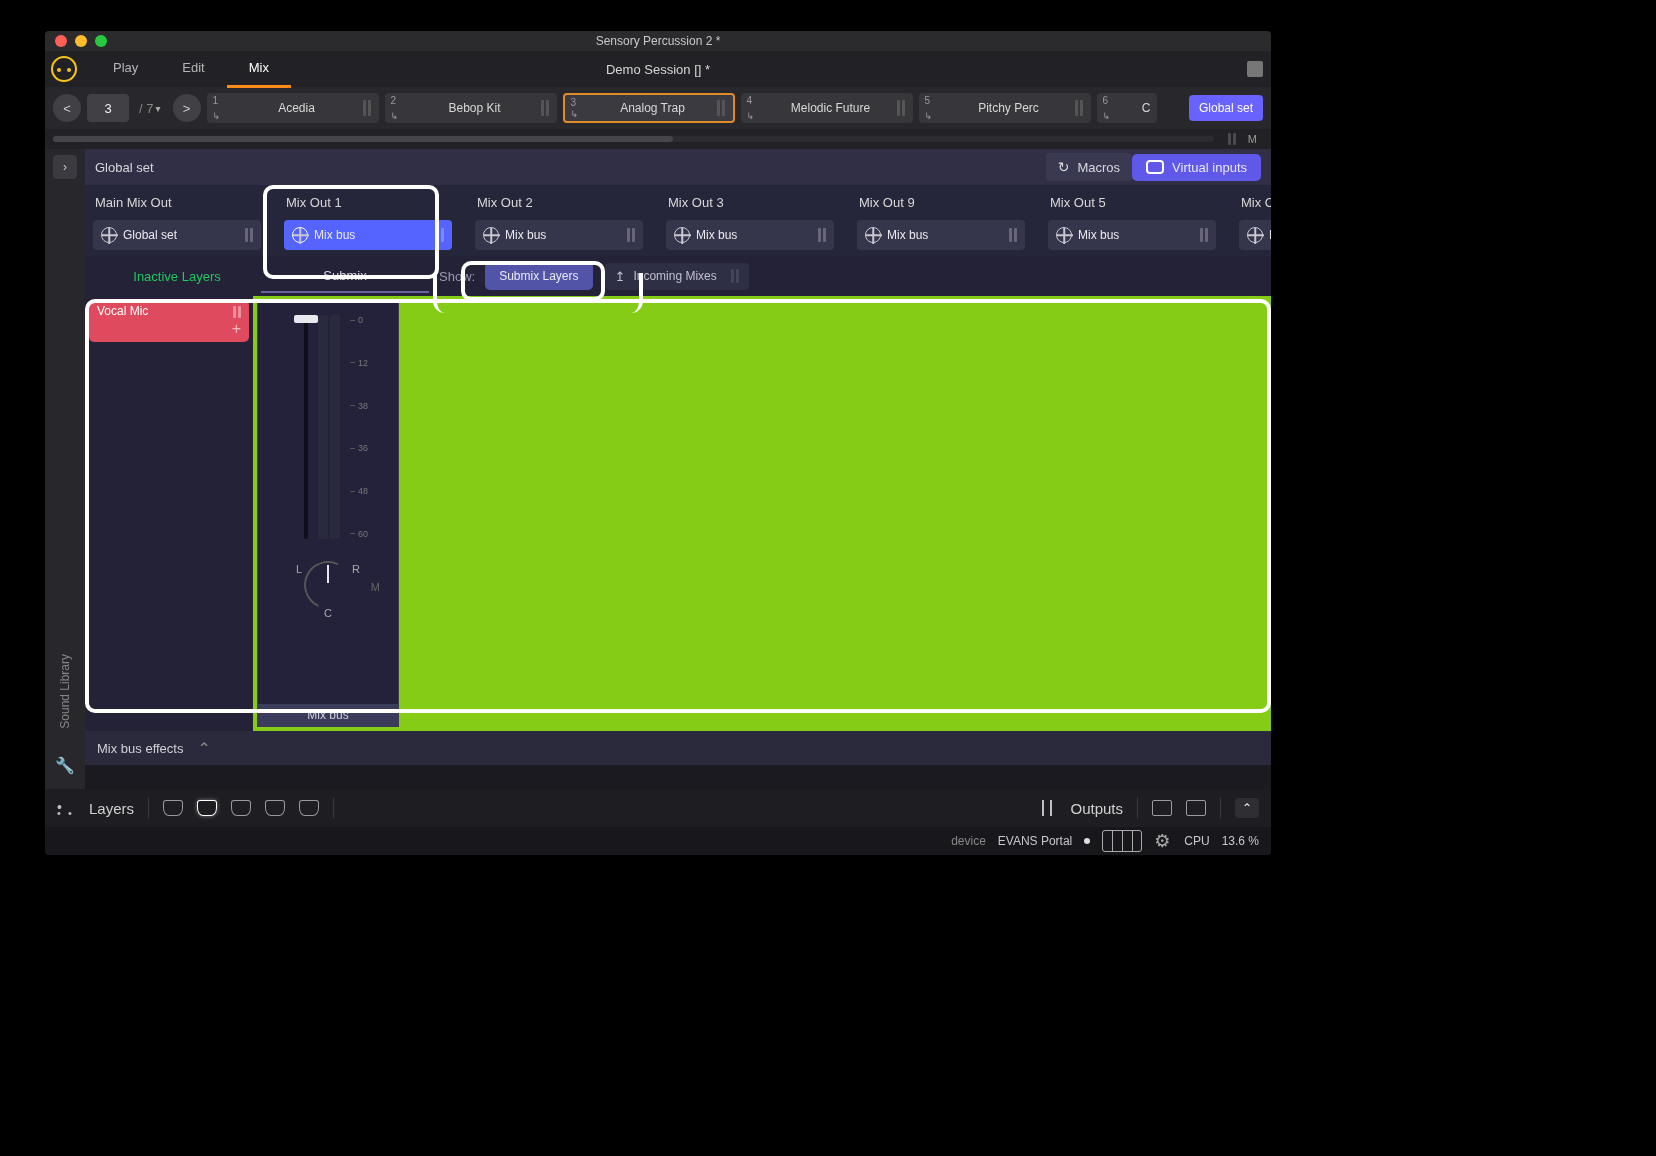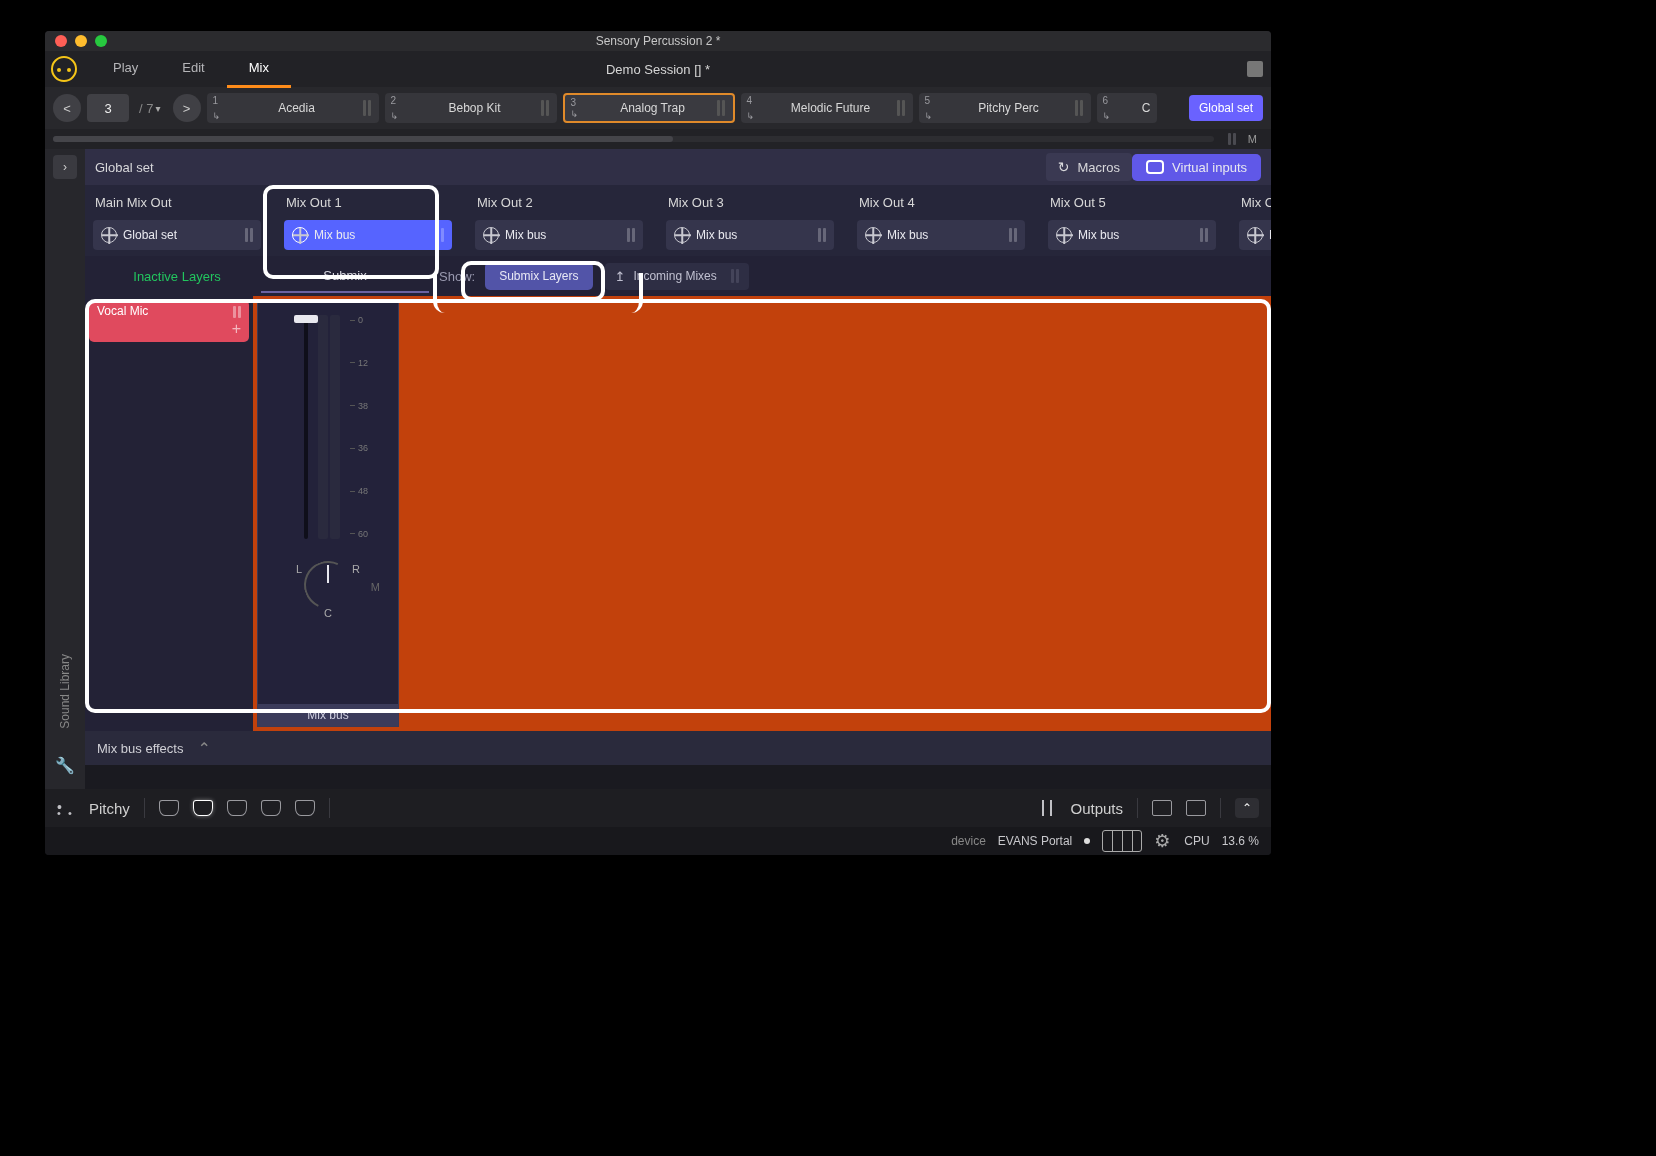--- a/index.html
+++ b/index.html
@@ -134,21 +134,21 @@
 .subtab.active { color:#d8d8e0; border-bottom:2px solid #6a62a0;}
 .showlbl { color:#9a9ab0; font-size:13px; margin:0 10px;}
 .pillbtn { background:#5254a8; color:#e8e8f5; font-size:12px; padding:7px 14px; border-radius:5px; position:relative;}
 .incoming { display:flex;align-items:center;gap:8px;background:#2e2e44;padding:6px 10px;border-radius:4px;margin-left:12px;}
 .incoming .uparrow{color:#c0c0d0;font-size:13px;}
 .incoming .itxt{color:#c0c0d0;font-size:12px;}
 .incoming .ibars{display:flex;gap:2px;margin-left:6px;}
 .incoming .ibars span{width:3px;height:14px;background:#44445a;border-radius:1px;}
 
 
-.submixarea { flex:1; display:flex; background:#c2410c; position:relative;}
+.submixarea { flex:1; display:flex; background:#84cc16; position:relative;}
 .inactive-col { width:168px; background:#232236; padding:0;}
 .vocal-chip {
   margin:4px; height:42px; background:#e04a5e; border-radius:5px; padding:4px 8px;
   color:#fff; font-size:12px; display:flex; flex-direction:column; position:relative;
 }
 .vocal-chip .plus { position:absolute; right:8px; bottom:4px; color:rgba(255,255,255,0.6); font-size:16px;}
 .vocal-chip .vbars{position:absolute;right:8px;top:6px;display:flex;gap:2px;}
 .vocal-chip .vbars span{width:3px;height:12px;background:rgba(255,255,255,0.4);border-radius:1px;}
 
 .fader-col {
@@ -366,21 +366,21 @@
           <div class="mobus">
             <span class="gicon"></span>
             <span class="btxt">Mix bus</span>
             <span class="bbars">
                 <span></span>
                 <span></span>
               </span>
           </div>
         </div>
         <div class="mixout">
-          <div class="mohdr">Mix Out 4</div>
+          <div class="mohdr">Mix Out 9</div>
           <div class="mobus">
             <span class="gicon"></span>
             <span class="btxt">Mix bus</span>
             <span class="bbars">
                 <span></span>
                 <span></span>
               </span>
           </div>
         </div>
         <div class="mixout">
@@ -469,21 +469,21 @@
       <div class="hl1" style="left:376px; top:112px; width:144px; height:40px;"></div>
       <div class="hl1" style="left:0px; top:150px; width:1186px; height:414px;"></div>
       <div class="hl1" style="left:348px;top:124px;width:38px;height:40px;border-right:none;border-bottom:none;border-top:none;border-radius:0 0 0 12px;"></div>
       <div class="hl1" style="left:514px;top:124px;width:44px;height:40px;border-left:none;border-bottom:none;border-top:none;border-radius:0 0 12px 0;"></div>
 
     </div>
   </div>
 
   <div class="iobar">
     <div class="dots-icon"></div>
-    <div class="iolabel">Pitchy</div>
+    <div class="iolabel">Layers</div>
     <div class="sep"></div>
     <div class="drumicon"></div>
     <div class="drumicon lit"></div>
     <div class="drumicon"></div>
     <div class="drumicon"></div>
     <div class="drumicon"></div>
     <div class="sep"></div>
     <div class="spacer"></div>
     <div class="sliders-icon"></div>
     <div class="iolabel">Outputs</div>

